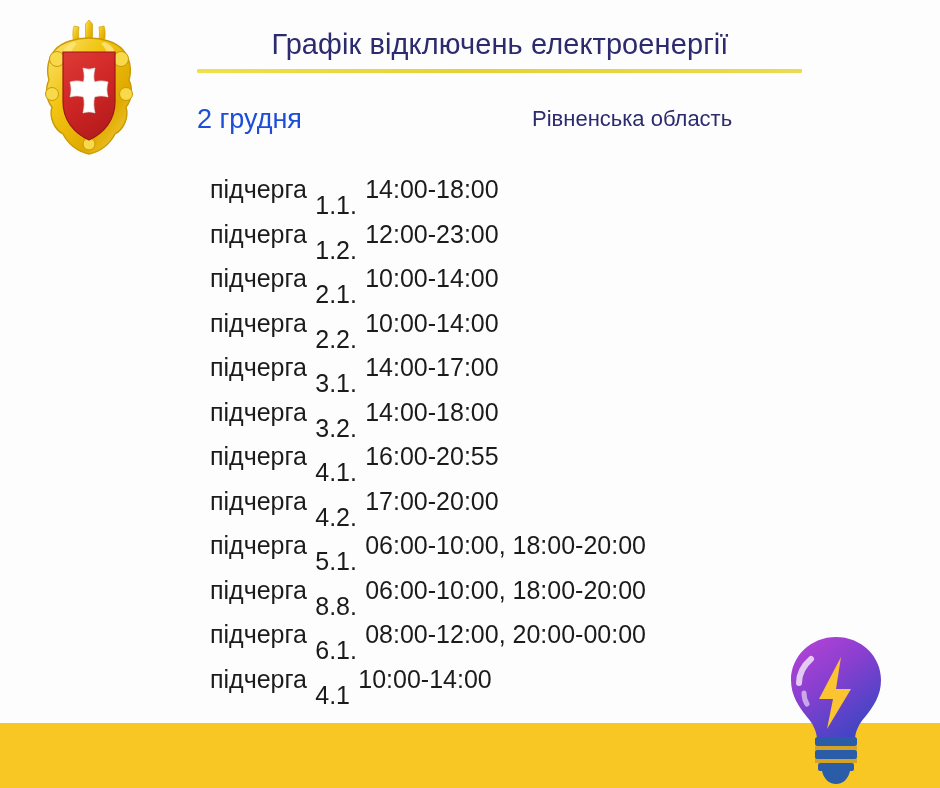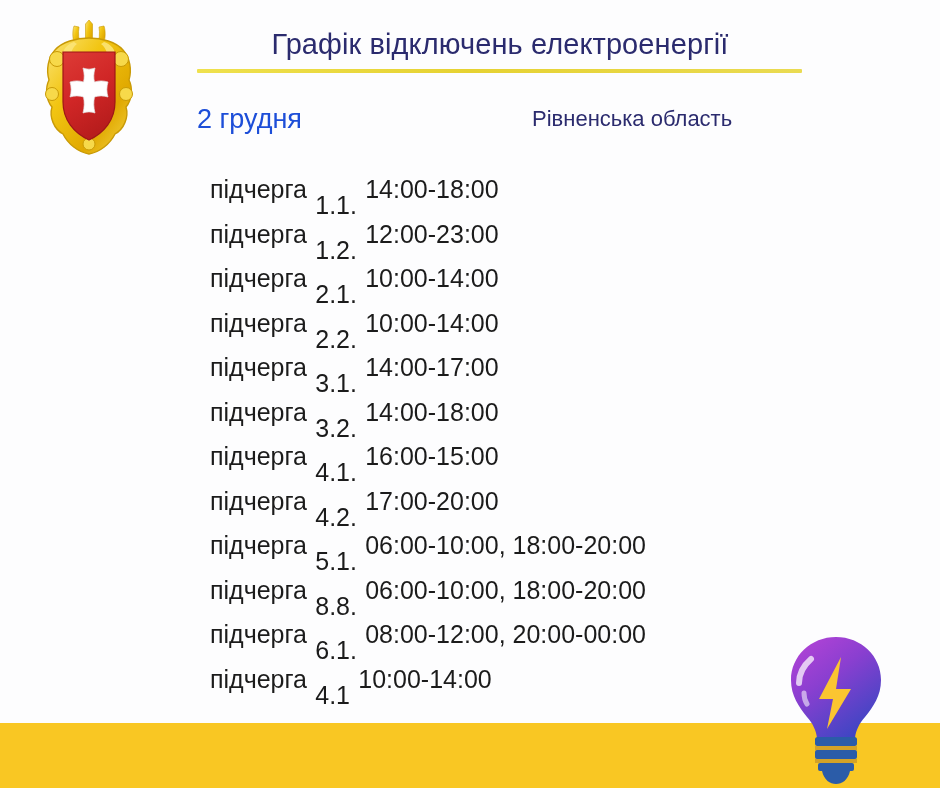--- a/index.html
+++ b/index.html
@@ -238,21 +238,21 @@
         <span class="queue-times">14:00-17:00</span>
       </div>
       <div class="schedule-row" style="color: rgb(27, 27, 27);">
         <span class="queue-name">підчерга</span>
         <span class="queue-id">3.2.</span>
         <span class="queue-times">14:00-18:00</span>
       </div>
       <div class="schedule-row" style="color: rgb(27, 27, 27);">
         <span class="queue-name">підчерга</span>
         <span class="queue-id">4.1.</span>
-        <span class="queue-times">16:00-15:00</span>
+        <span class="queue-times">16:00-20:55</span>
       </div>
       <div class="schedule-row" style="color: rgb(27, 27, 27);">
         <span class="queue-name">підчерга</span>
         <span class="queue-id">4.2.</span>
         <span class="queue-times">17:00-20:00</span>
       </div>
       <div class="schedule-row" style="color: rgb(27, 27, 27);">
         <span class="queue-name">підчерга</span>
         <span class="queue-id">5.1.</span>
         <span class="queue-times">06:00-10:00, 18:00-20:00</span>

